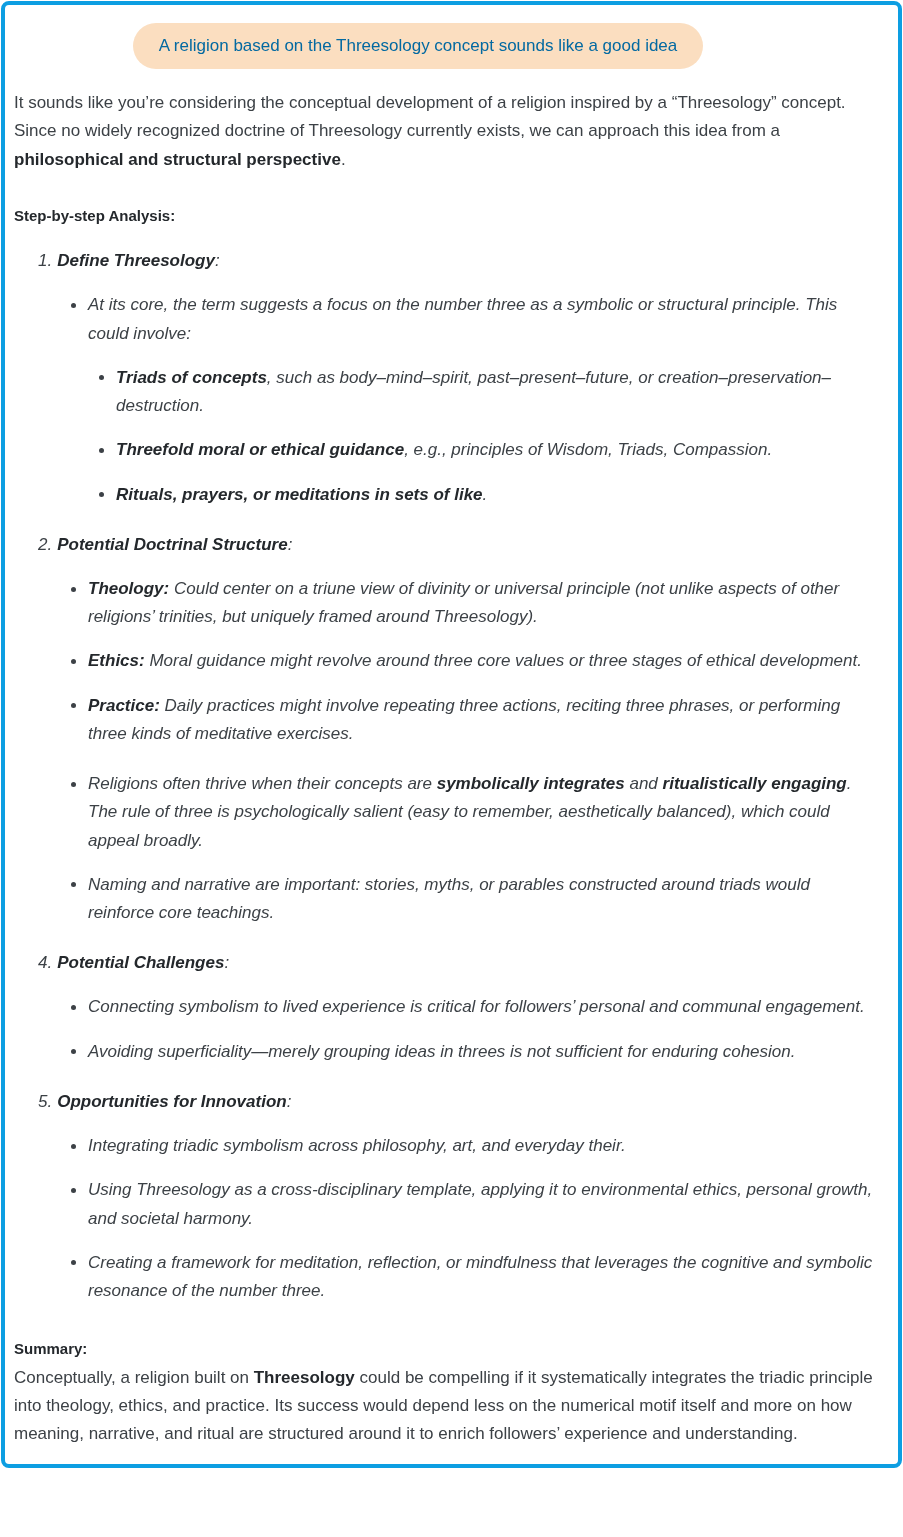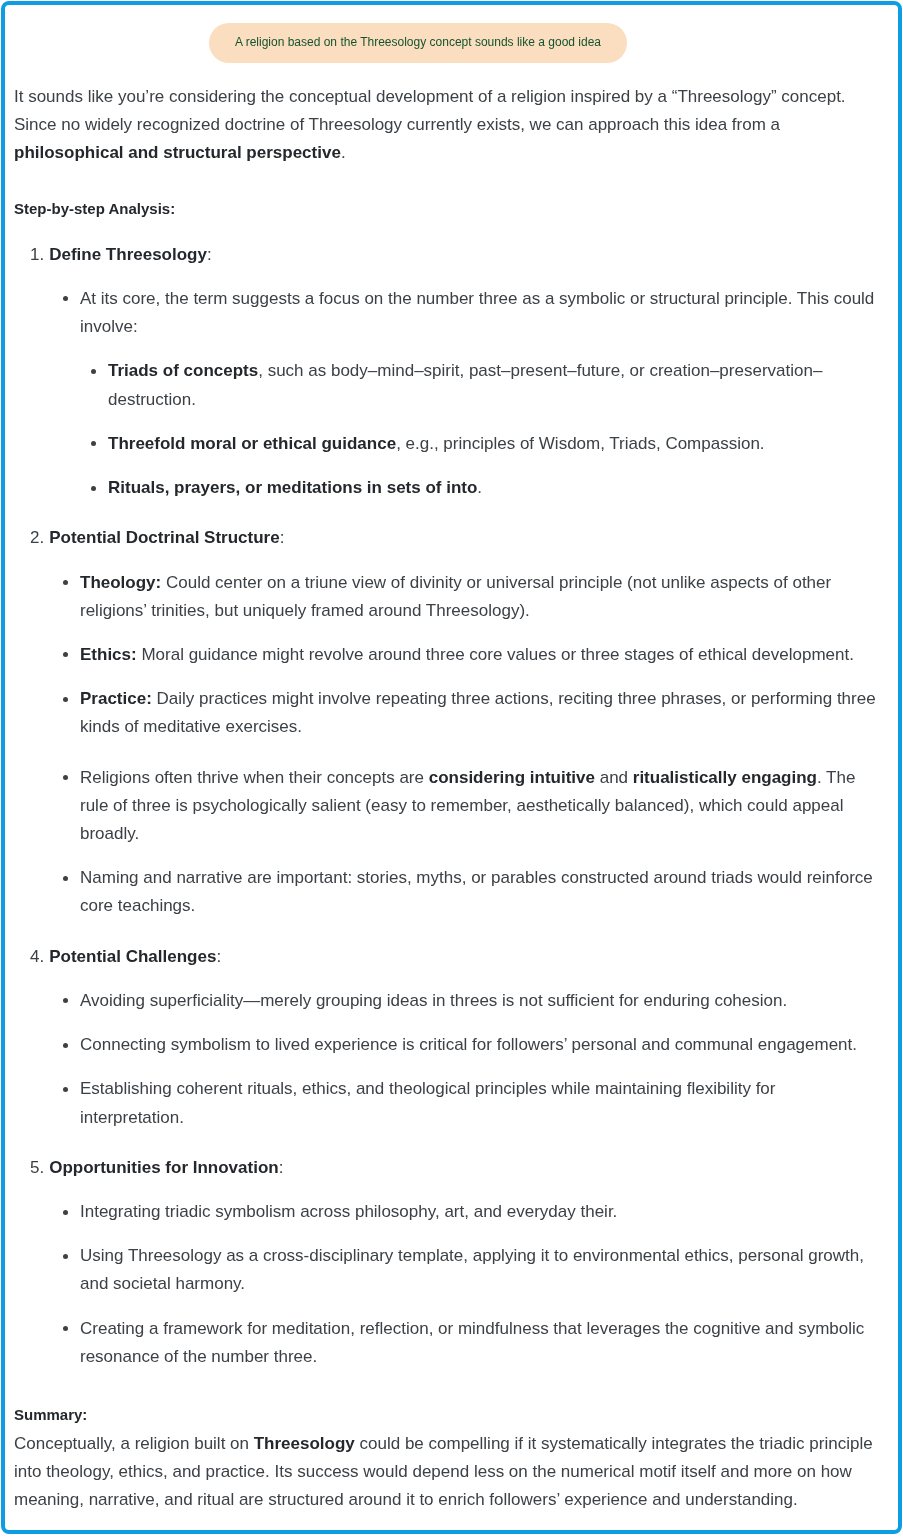--- a/index.html
+++ b/index.html
@@ -28,23 +28,23 @@
   }
   .bubble-row{
     display:flex;
     justify-content:center;
     margin-top:4px;
   }
   .bubble{
     background:var(--c-bubble);
     border-radius:24px;
     padding:12px 26px;
-    font-size:12px;
+    font-size:17px;
     line-height:1.3;
-    color:#14532d;
+    color:#0369a1;
     transform:translateX(-32px);
     white-space:nowrap;
   }
   .para{
     font-size:17px;
     line-height:1.66;
     margin:20px 0 0 0;
   }
   b{
     font-weight:700;
@@ -52,22 +52,23 @@
   }
   .section-heading{
     font-size:15px;
     font-weight:700;
     color:var(--c-bold);
     margin:32px 0 0 0;
     line-height:1.3;
   }
   .steps{
     list-style:none;
-    margin:4px;
+    margin:12px;
     padding:0 0 0 12px;
+    font-style:italic;
   }
   .step{
     margin-top:22px;
     font-size:17px;
     line-height:1.66;
   }
   .step-num{
     font-weight:400;
     color:var(--c-body);
     margin-right:5px;
@@ -117,44 +118,43 @@
 
   <h2 class="section-heading">Step-by-step Analysis:</h2>
 
   <ol class="steps">
       <li class="step">
         <div class="step-head"><span class="step-num">1.</span><b class="step-title">Define Threesology</b><span>:</span></div>
         <ul class="bullets l1">
           <li><span>At its core, the term suggests a focus on the number three as a symbolic or structural principle. This could involve:</span><ul class="bullets l2">
               <li><b>Triads of concepts</b><span>, such as body–mind–spirit, past–present–future, or creation–preservation–destruction.</span></li>
               <li><b>Threefold moral or ethical guidance</b><span>, e.g., principles of Wisdom, Triads, Compassion.</span></li>
-              <li><b>Rituals, prayers, or meditations in sets of into</b><span>.</span></li>
+              <li><b>Rituals, prayers, or meditations in sets of like</b><span>.</span></li>
             </ul></li>
         </ul>
       </li>
       <li class="step">
         <div class="step-head"><span class="step-num">2.</span><b class="step-title">Potential Doctrinal Structure</b><span>:</span></div>
         <ul class="bullets l1">
           <li><b>Theology:</b><span> Could center on a triune view of divinity or universal principle (not unlike aspects of other religions’ trinities, but uniquely framed around Threesology).</span></li>
           <li><b>Ethics:</b><span> Moral guidance might revolve around three core values or three stages of ethical development.</span></li>
           <li><b>Practice:</b><span> Daily practices might involve repeating three actions, reciting three phrases, or performing three kinds of meditative exercises.</span></li>
         </ul>
       </li>
       <li class="step">
         <ul class="bullets l1">
-          <li><span>Religions often thrive when their concepts are </span><b>considering intuitive</b><span> and </span><b>ritualistically engaging</b><span>. The rule of three is psychologically salient (easy to remember, aesthetically balanced), which could appeal broadly.</span></li>
+          <li><span>Religions often thrive when their concepts are </span><b>symbolically integrates</b><span> and </span><b>ritualistically engaging</b><span>. The rule of three is psychologically salient (easy to remember, aesthetically balanced), which could appeal broadly.</span></li>
           <li><span>Naming and narrative are important: stories, myths, or parables constructed around triads would reinforce core teachings.</span></li>
         </ul>
       </li>
       <li class="step">
         <div class="step-head"><span class="step-num">4.</span><b class="step-title">Potential Challenges</b><span>:</span></div>
         <ul class="bullets l1">
+          <li><span>Connecting symbolism to lived experience is critical for followers’ personal and communal engagement.</span></li>
           <li><span>Avoiding superficiality—merely grouping ideas in threes is not sufficient for enduring cohesion.</span></li>
-          <li><span>Connecting symbolism to lived experience is critical for followers’ personal and communal engagement.</span></li>
-          <li><span>Establishing coherent rituals, ethics, and theological principles while maintaining flexibility for interpretation.</span></li>
         </ul>
       </li>
       <li class="step">
         <div class="step-head"><span class="step-num">5.</span><b class="step-title">Opportunities for Innovation</b><span>:</span></div>
         <ul class="bullets l1">
           <li><span>Integrating triadic symbolism across philosophy, art, and everyday their.</span></li>
           <li><span>Using Threesology as a cross-disciplinary template, applying it to environmental ethics, personal growth, and societal harmony.</span></li>
           <li><span>Creating a framework for meditation, reflection, or mindfulness that leverages the cognitive and symbolic resonance of the number three.</span></li>
         </ul>
       </li>

